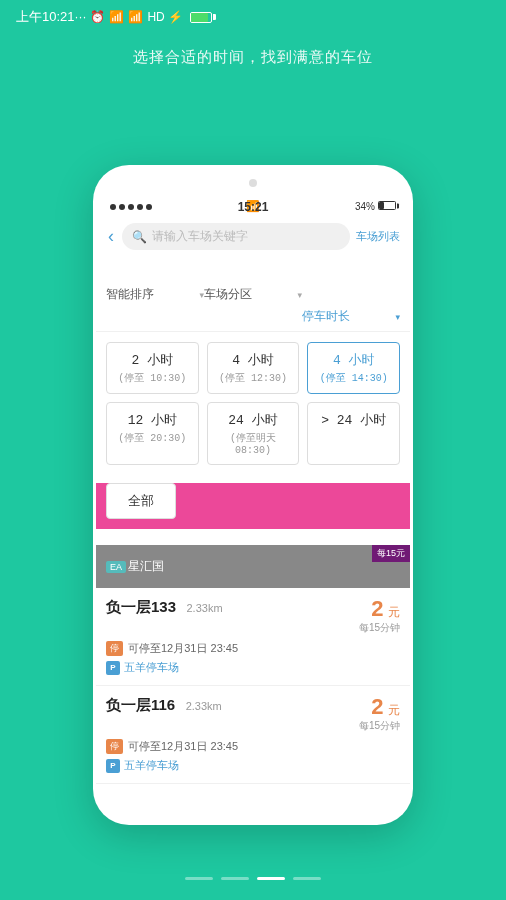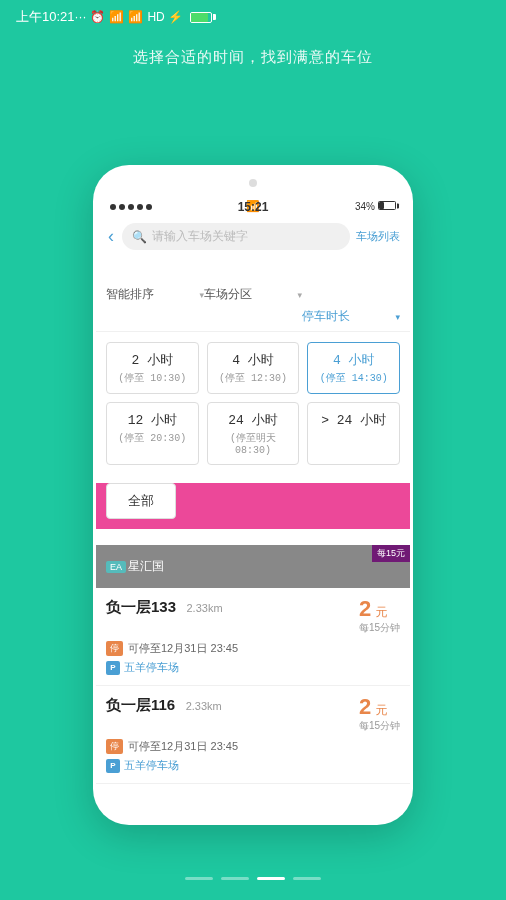--- a/index.html
+++ b/index.html
@@ -349,21 +349,21 @@
       font-size: 15px;
       font-weight: 600;
       color: #222;
     }
     .park-distance {
       font-size: 11px;
       color: #999;
       margin-left: 6px;
     }
     .park-price {
-      text-align: left;
+      text-align: right;
       color: #e8864a;
     }
     .park-price-num {
       font-size: 22px;
       font-weight: 700;
       line-height: 1;
     }
     .park-price-unit {
       font-size: 12px;
     }

